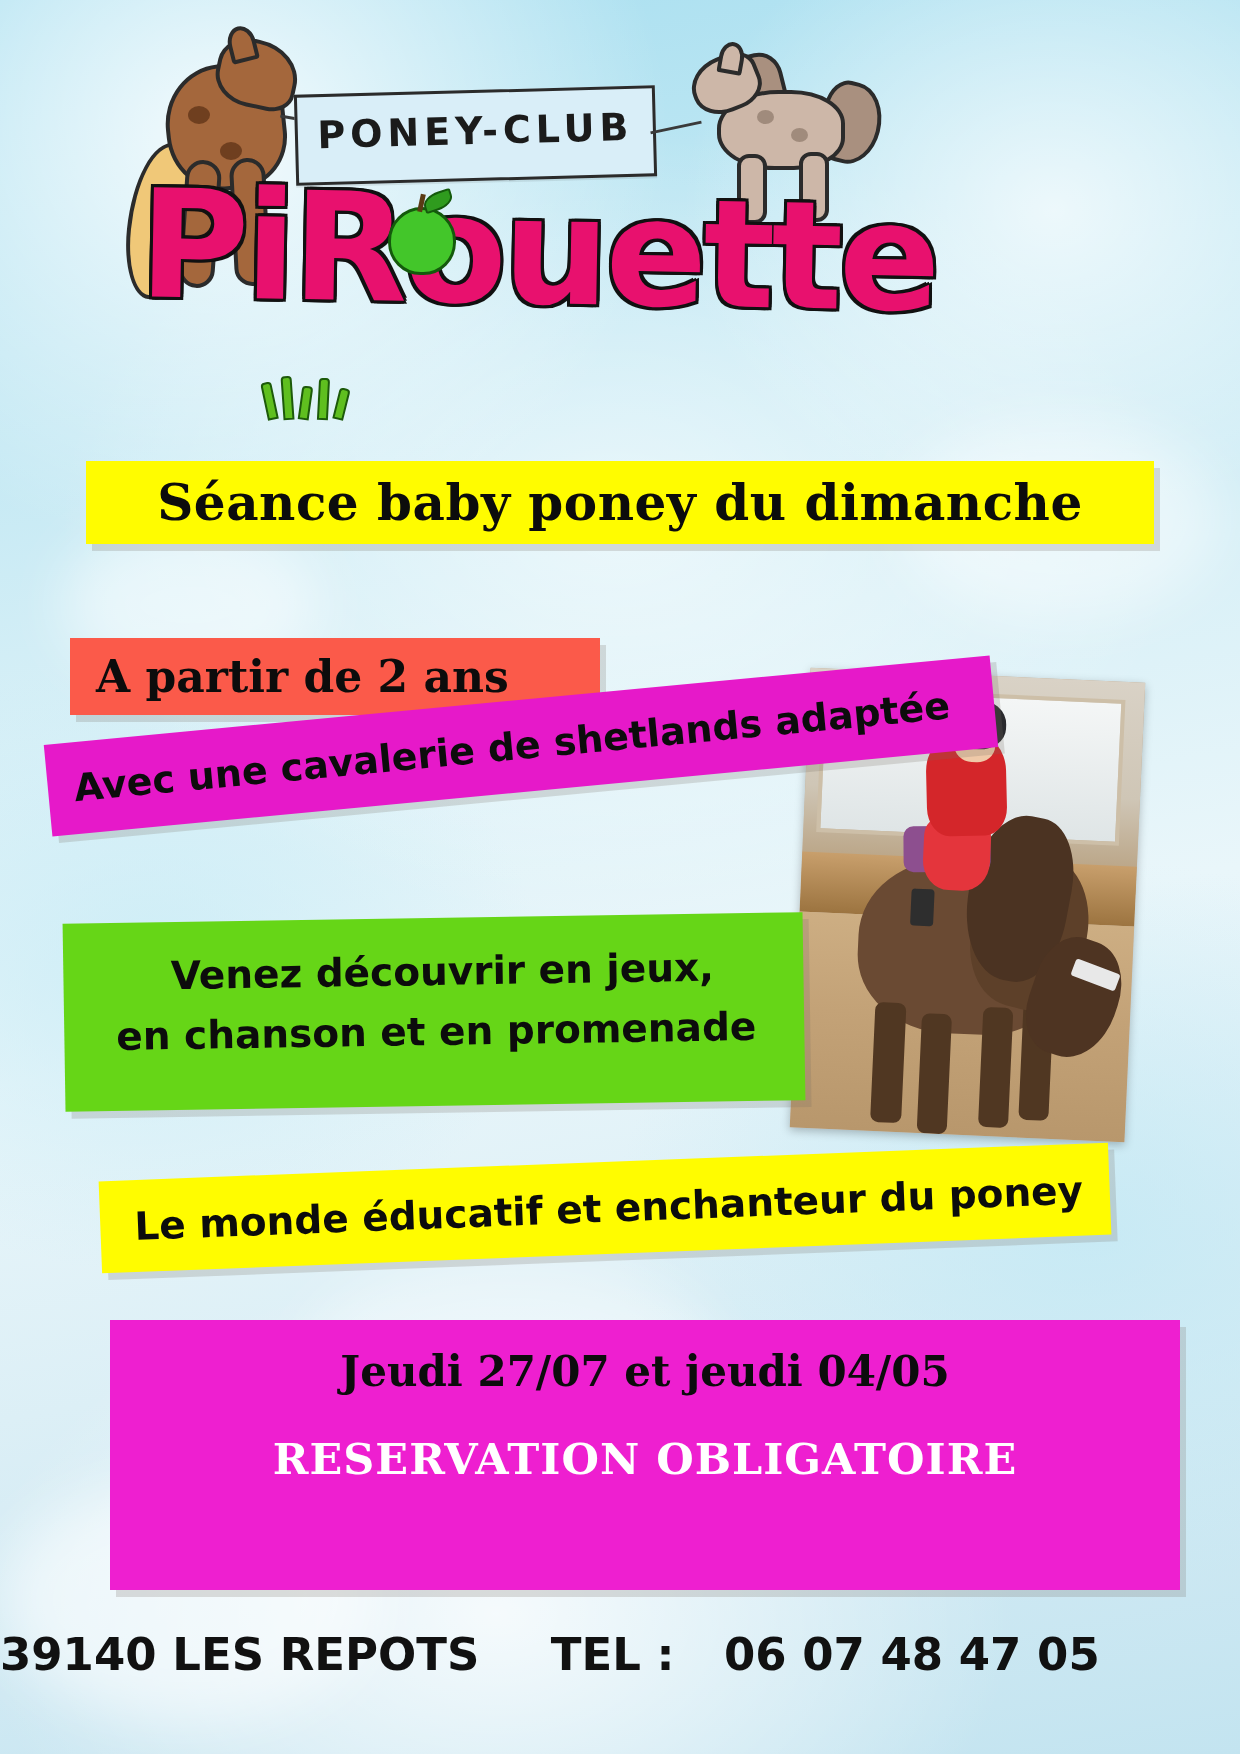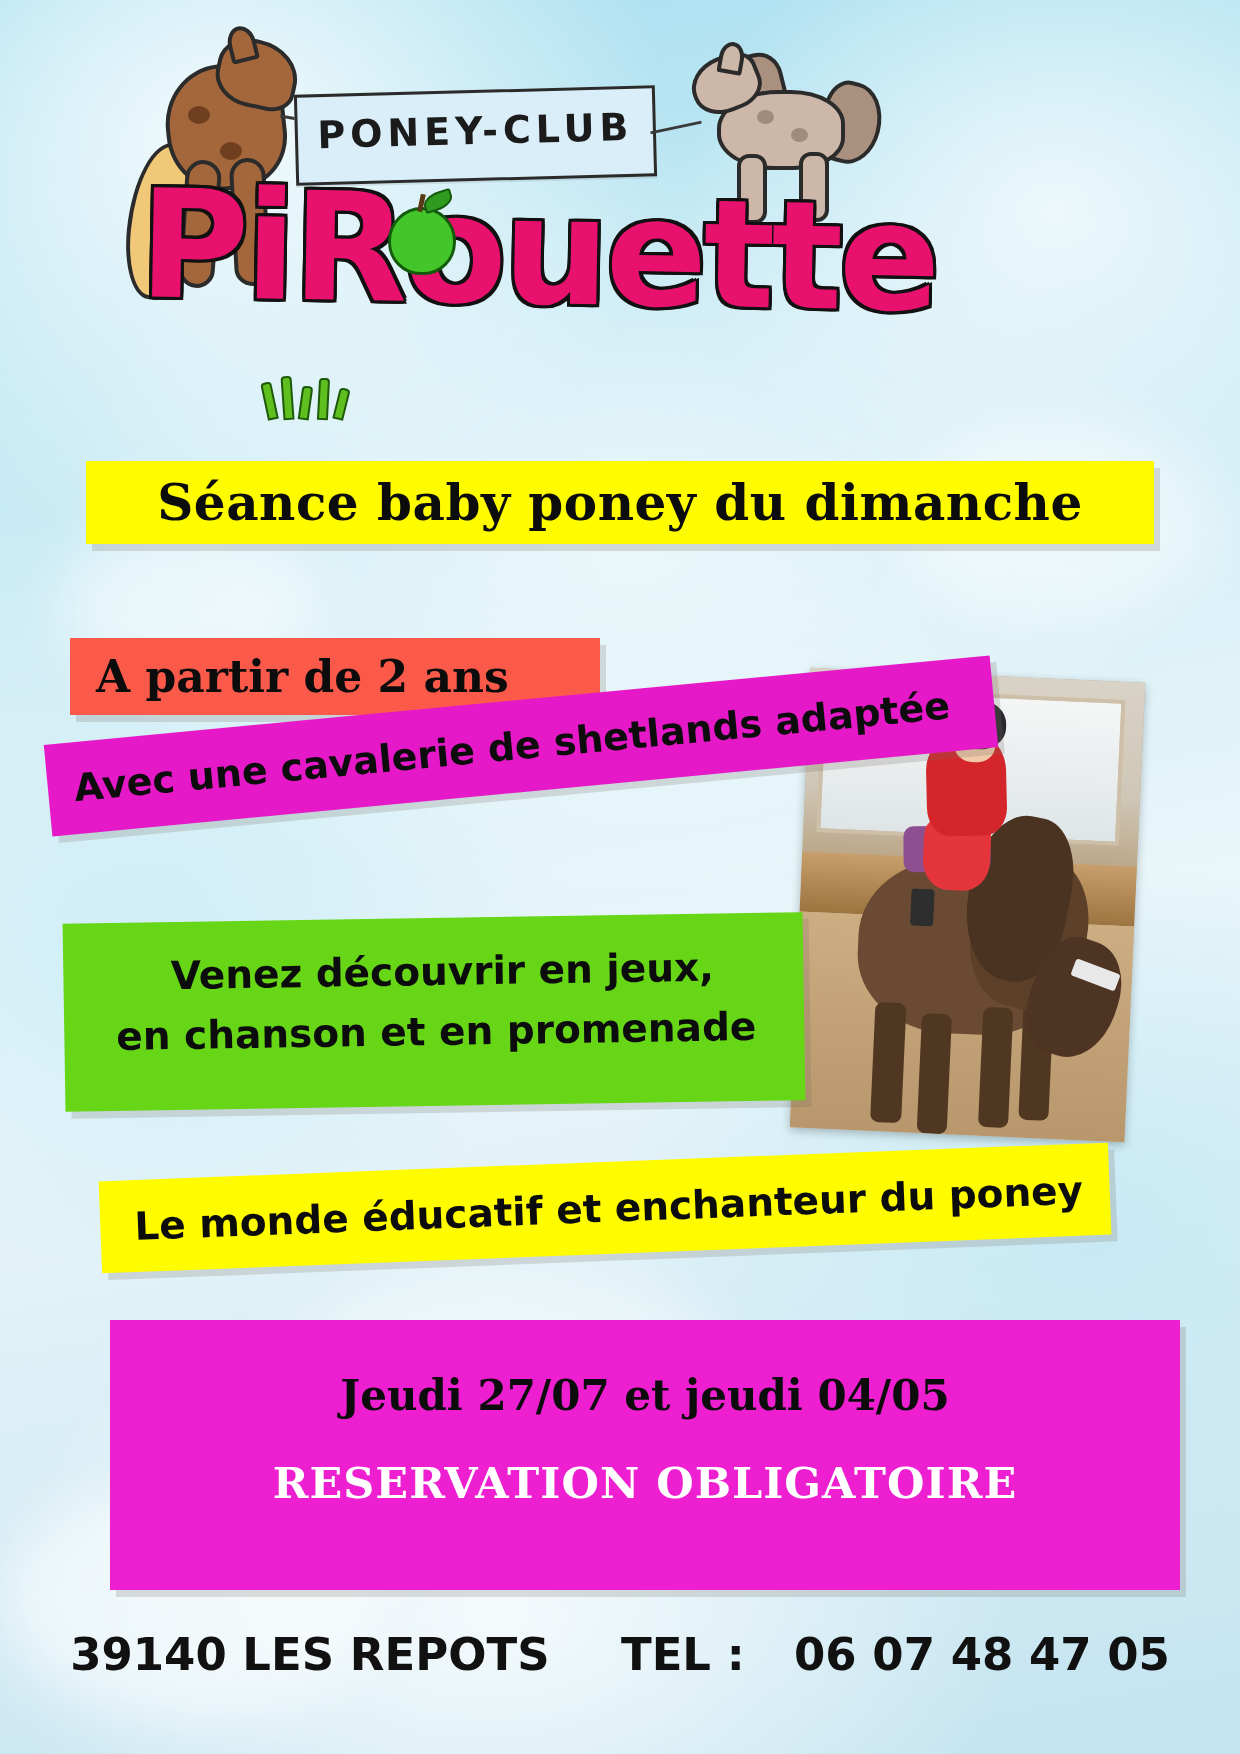--- a/index.html
+++ b/index.html
@@ -271,21 +271,21 @@
     font-family: "DejaVu Sans", sans-serif;
     font-weight: bold;
     font-size: 39px;
     padding-left: 34px;
   }
 
   .strip-dates {
     left: 110px; top: 1320px; width: 1070px; height: 270px;
     background: #ee1fd0;
     display: block;
-    padding-top: 38px;
+    padding-top: 14px;
     box-sizing: border-box;
   }
   .strip-dates .d-line {
     font-family: "DejaVu Serif", serif;
     font-weight: bold;
     font-size: 42px;
     text-align: center;
     color: #0c0c0c;
     line-height: 1.5;
     margin-top: 6px;
@@ -294,21 +294,20 @@
     color: #ffffff;
     letter-spacing: 1px;
     font-size: 43px;
     margin-top: 24px;
   }
 
   .footer {
     position: absolute;
     left: 0; right: 0;
     top: 1628px;
-    text-align: center;
     font-family: "DejaVu Sans", sans-serif;
     font-weight: bold;
     font-size: 45px;
     color: #111;
   }
   .footer .sp { display: inline-block; width: 40px; }
 
   
   .photo {
     position: absolute;

